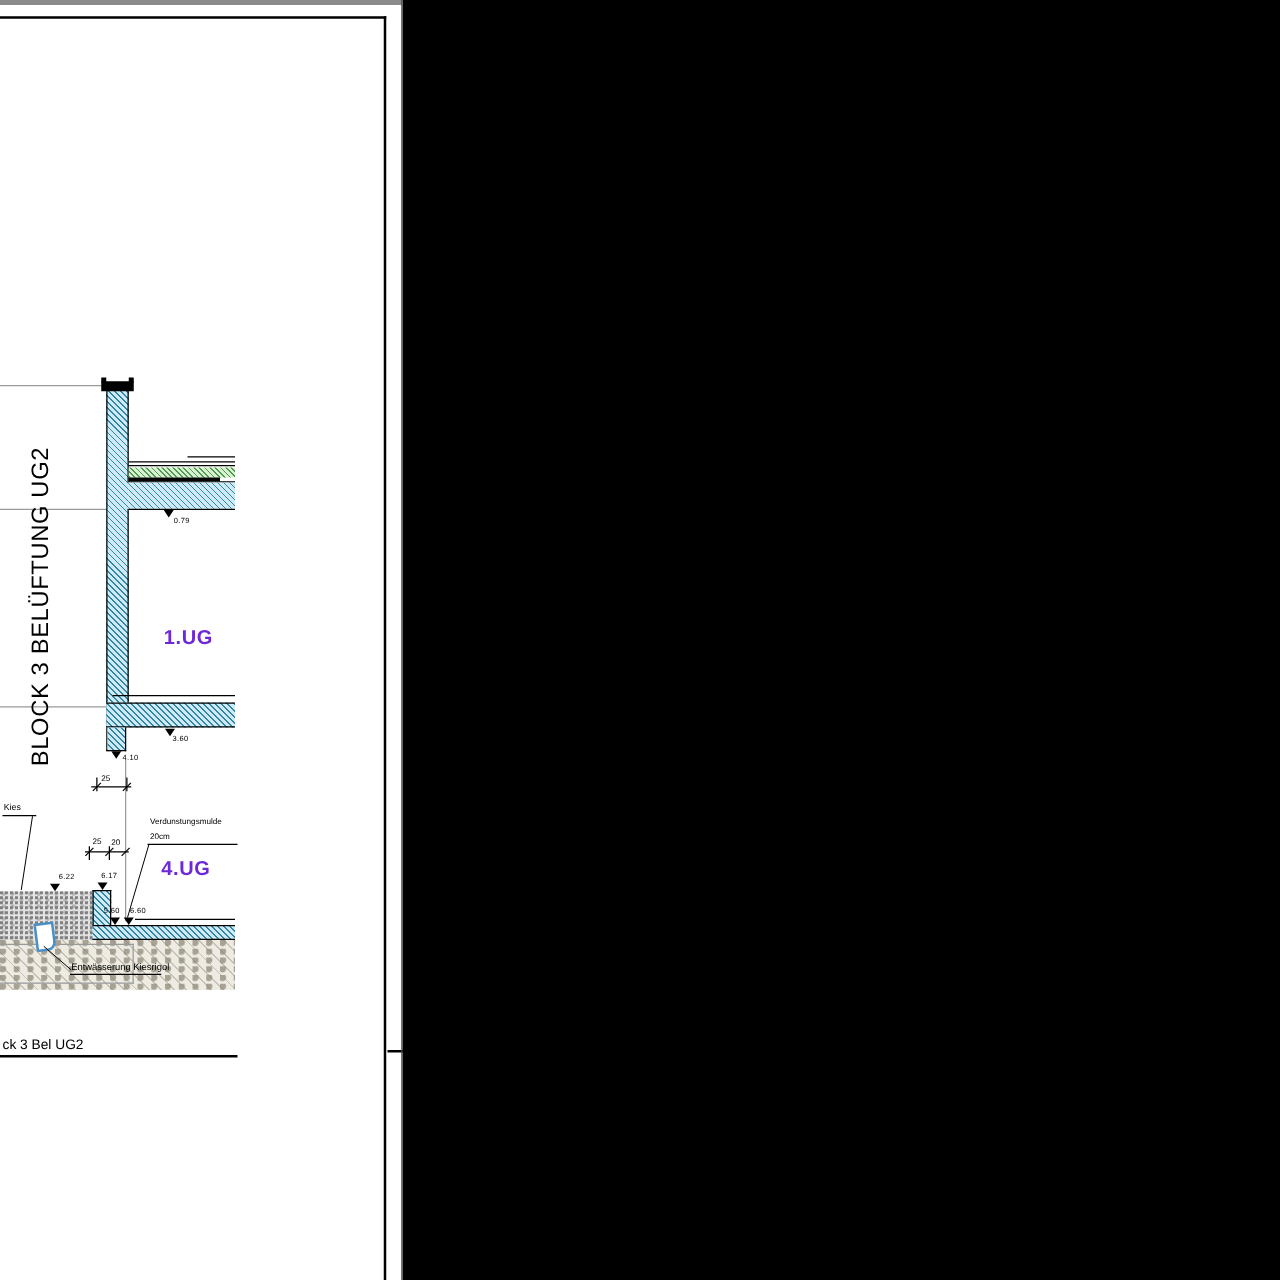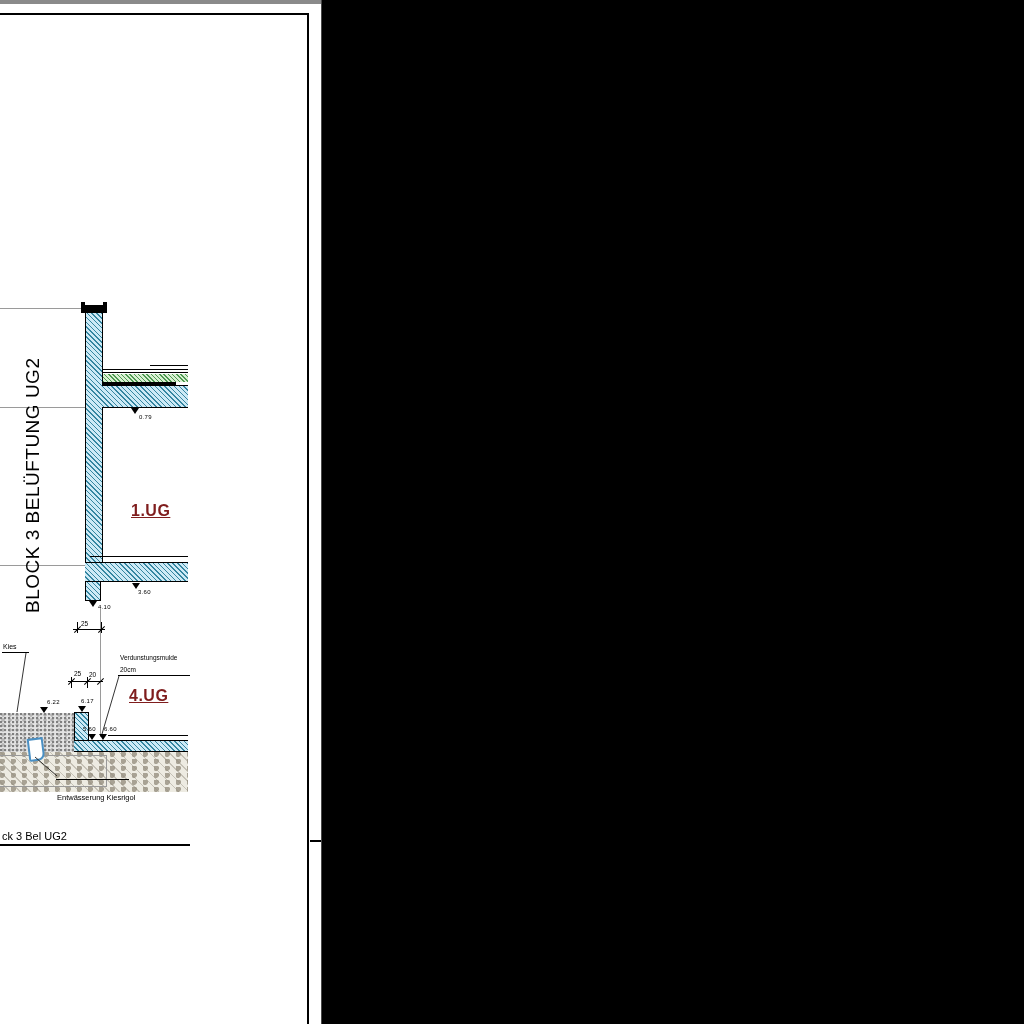--- a/index.html
+++ b/index.html
@@ -22,21 +22,21 @@
   .stipple-light{background-color:#edebe2;
     background-image:
       repeating-linear-gradient(45deg, rgba(148,142,128,0.45) 0 1px, transparent 1px 7px),
       radial-gradient(circle at 2px 2px,#a8a294 25%,transparent 32%);
     background-size:auto,11px 7px;}
   .tri{width:0;height:0;border-left:4px solid transparent;border-right:4px solid transparent;
        border-top:6px solid #000;}
   .lvl-txt{font-size:6px;color:#000;white-space:nowrap;letter-spacing:0.3px;}
   .dim-txt{font-size:6.5px;color:#000;white-space:nowrap;}
   .ann-txt{font-size:6.5px;color:#000;white-space:nowrap;}
-  .room-lbl{font-size:16px;font-weight:bold;color:#7f1d1d;white-space:nowrap;letter-spacing:0.5px;text-decoration:underline;}
+  .room-lbl{font-size:16px;font-weight:bold;color:#6d28d9;white-space:nowrap;letter-spacing:0.5px;}
   .tick45{width:9px;height:1px;background:#000;transform:rotate(-45deg);}
   #vtitle{font-size:19px;color:#000;white-space:nowrap;transform:rotate(-90deg);
           transform-origin:0 0;letter-spacing:0.5px;}
   svg{display:block;}
 </style>
 </head>
 <body>
 
 <div id="canvas">
   <div id="sheet">
@@ -142,21 +142,21 @@
     <div class="abs blk" style="left:74px;top:740px;width:114px;height:1px;"></div>
     <div class="abs blk" style="left:74px;top:751px;width:114px;height:1px;"></div>
 
     <div class="abs stipple-light" style="left:0;top:752px;width:188px;height:40px;"></div>
     <div class="abs" style="left:0;top:755px;width:106px;height:30px;
          border-top:1px solid #999;border-right:1px solid #999;border-bottom:1px solid #999;"></div>
 
     <div class="abs" style="left:28px;top:738px;width:12px;height:19px;background:#fff;
          border:2px solid #4a90c4;border-radius:0 0 7px 2px;transform:rotate(-7deg);"></div>
 
-    <div class="abs ann-txt" style="left:57px;top:769px;font-size:7.5px;margin-top:24px;">Entwässerung Kiesrigol</div>
+    <div class="abs ann-txt" style="left:57px;top:769px;font-size:7.5px;">Entwässerung Kiesrigol</div>
     <div class="abs blk" style="left:56px;top:779px;width:73px;height:1px;"></div>
 
     <svg class="abs" style="left:0;top:0;" width="322" height="1024">
       <line x1="26" y1="653" x2="17" y2="712" stroke="#000" stroke-width="0.8"></line>
       <line x1="119" y1="676" x2="102" y2="734" stroke="#000" stroke-width="0.8"></line>
       <line x1="35" y1="757" x2="57" y2="776" stroke="#000" stroke-width="0.8"></line>
     </svg>
 
     <div class="abs" style="left:2px;top:830px;font-size:11px;color:#000;white-space:nowrap;">ck 3 Bel UG2</div>
     <div class="abs blk" style="left:0;top:844px;width:190px;height:2px;"></div>

